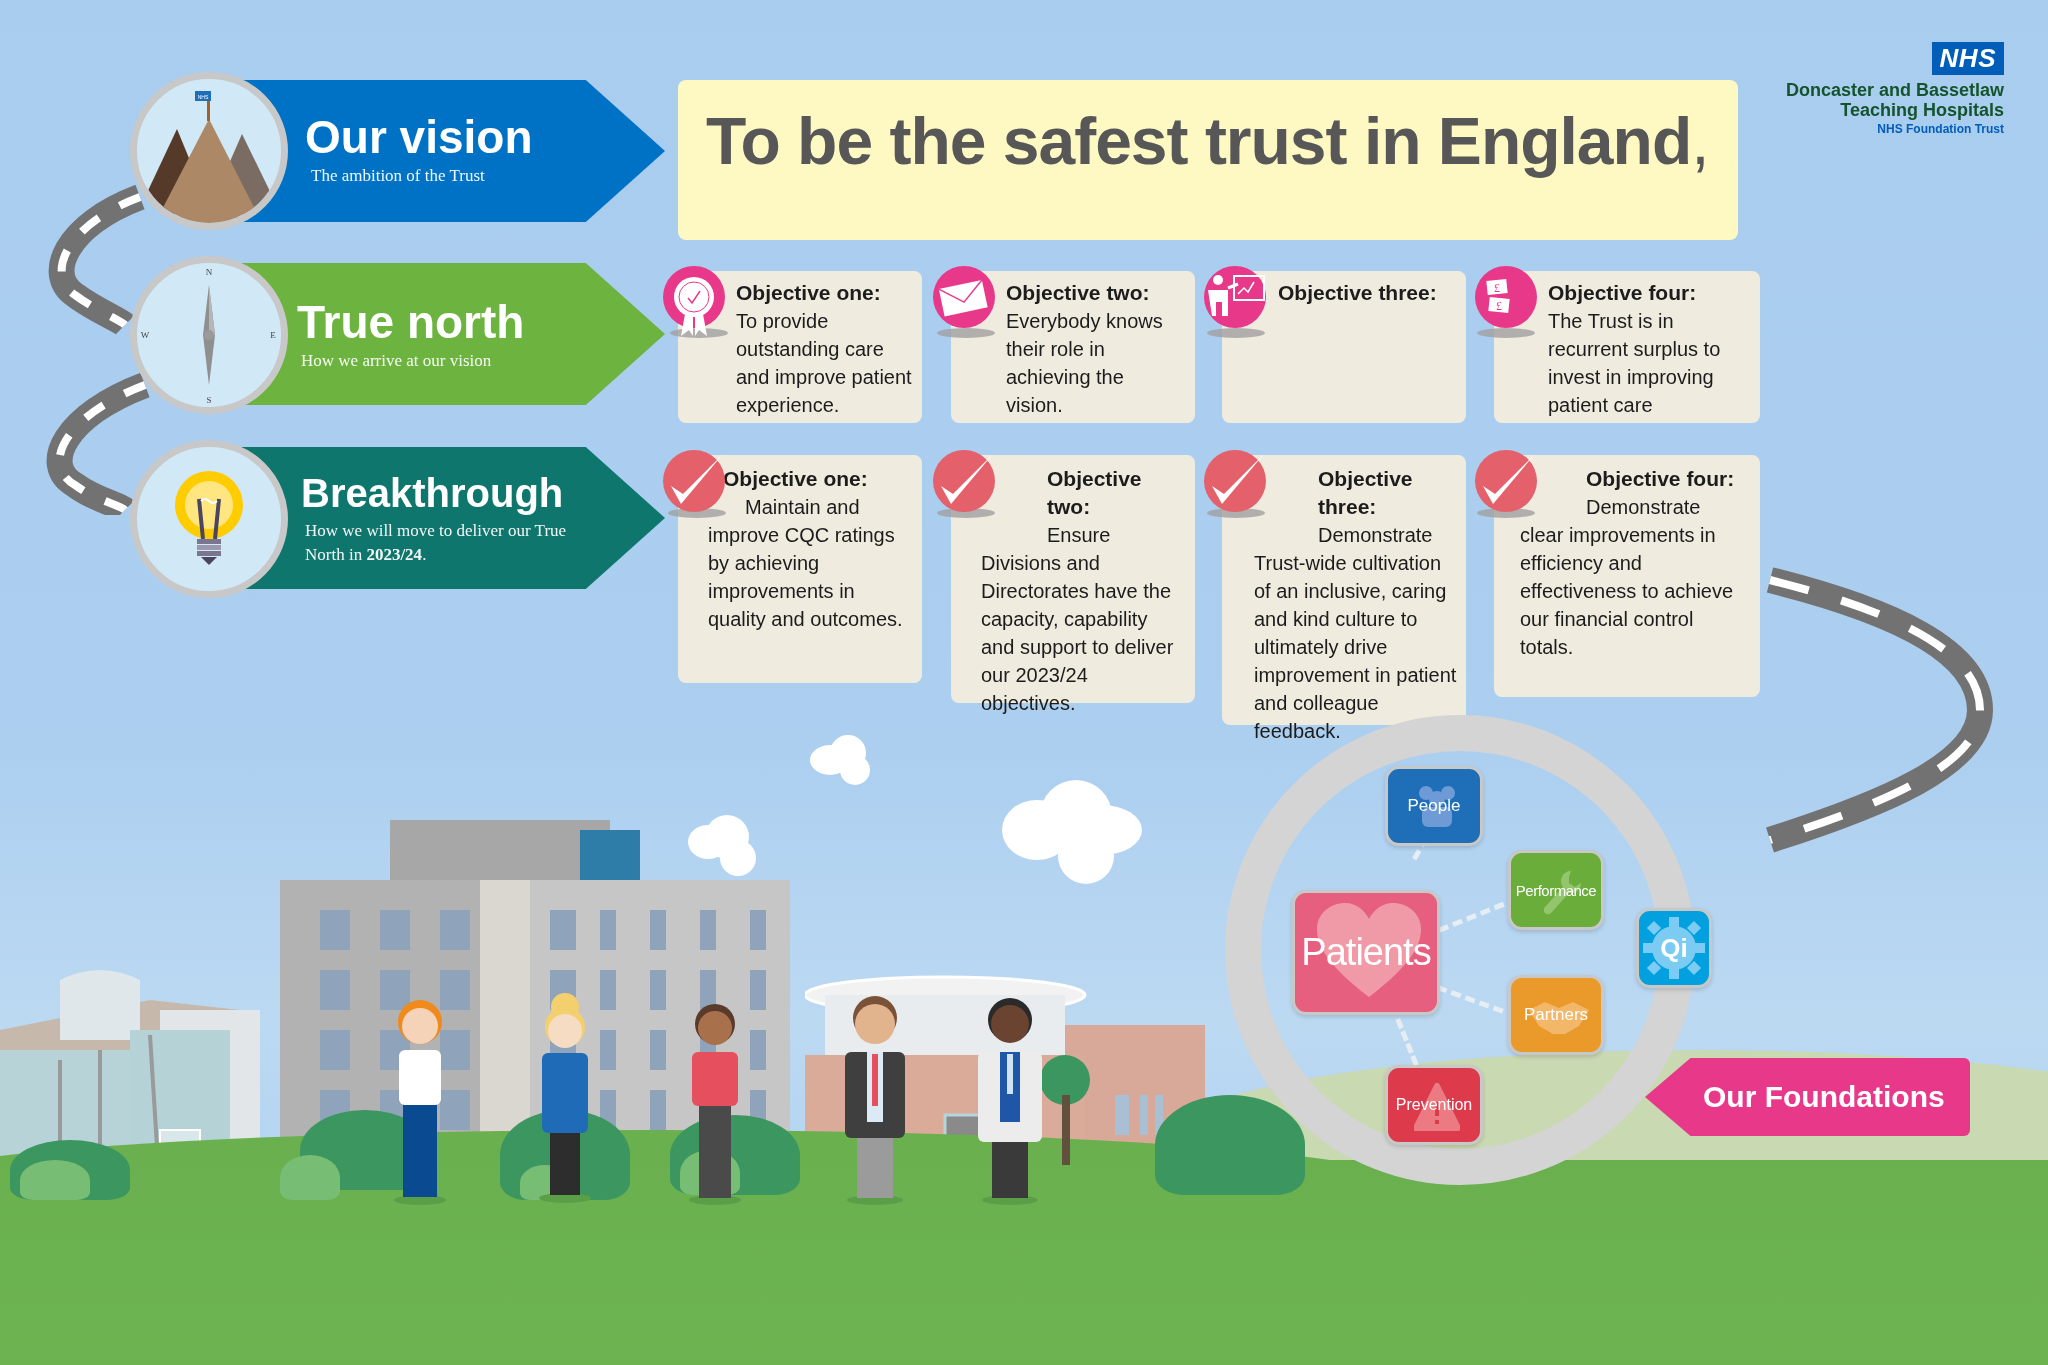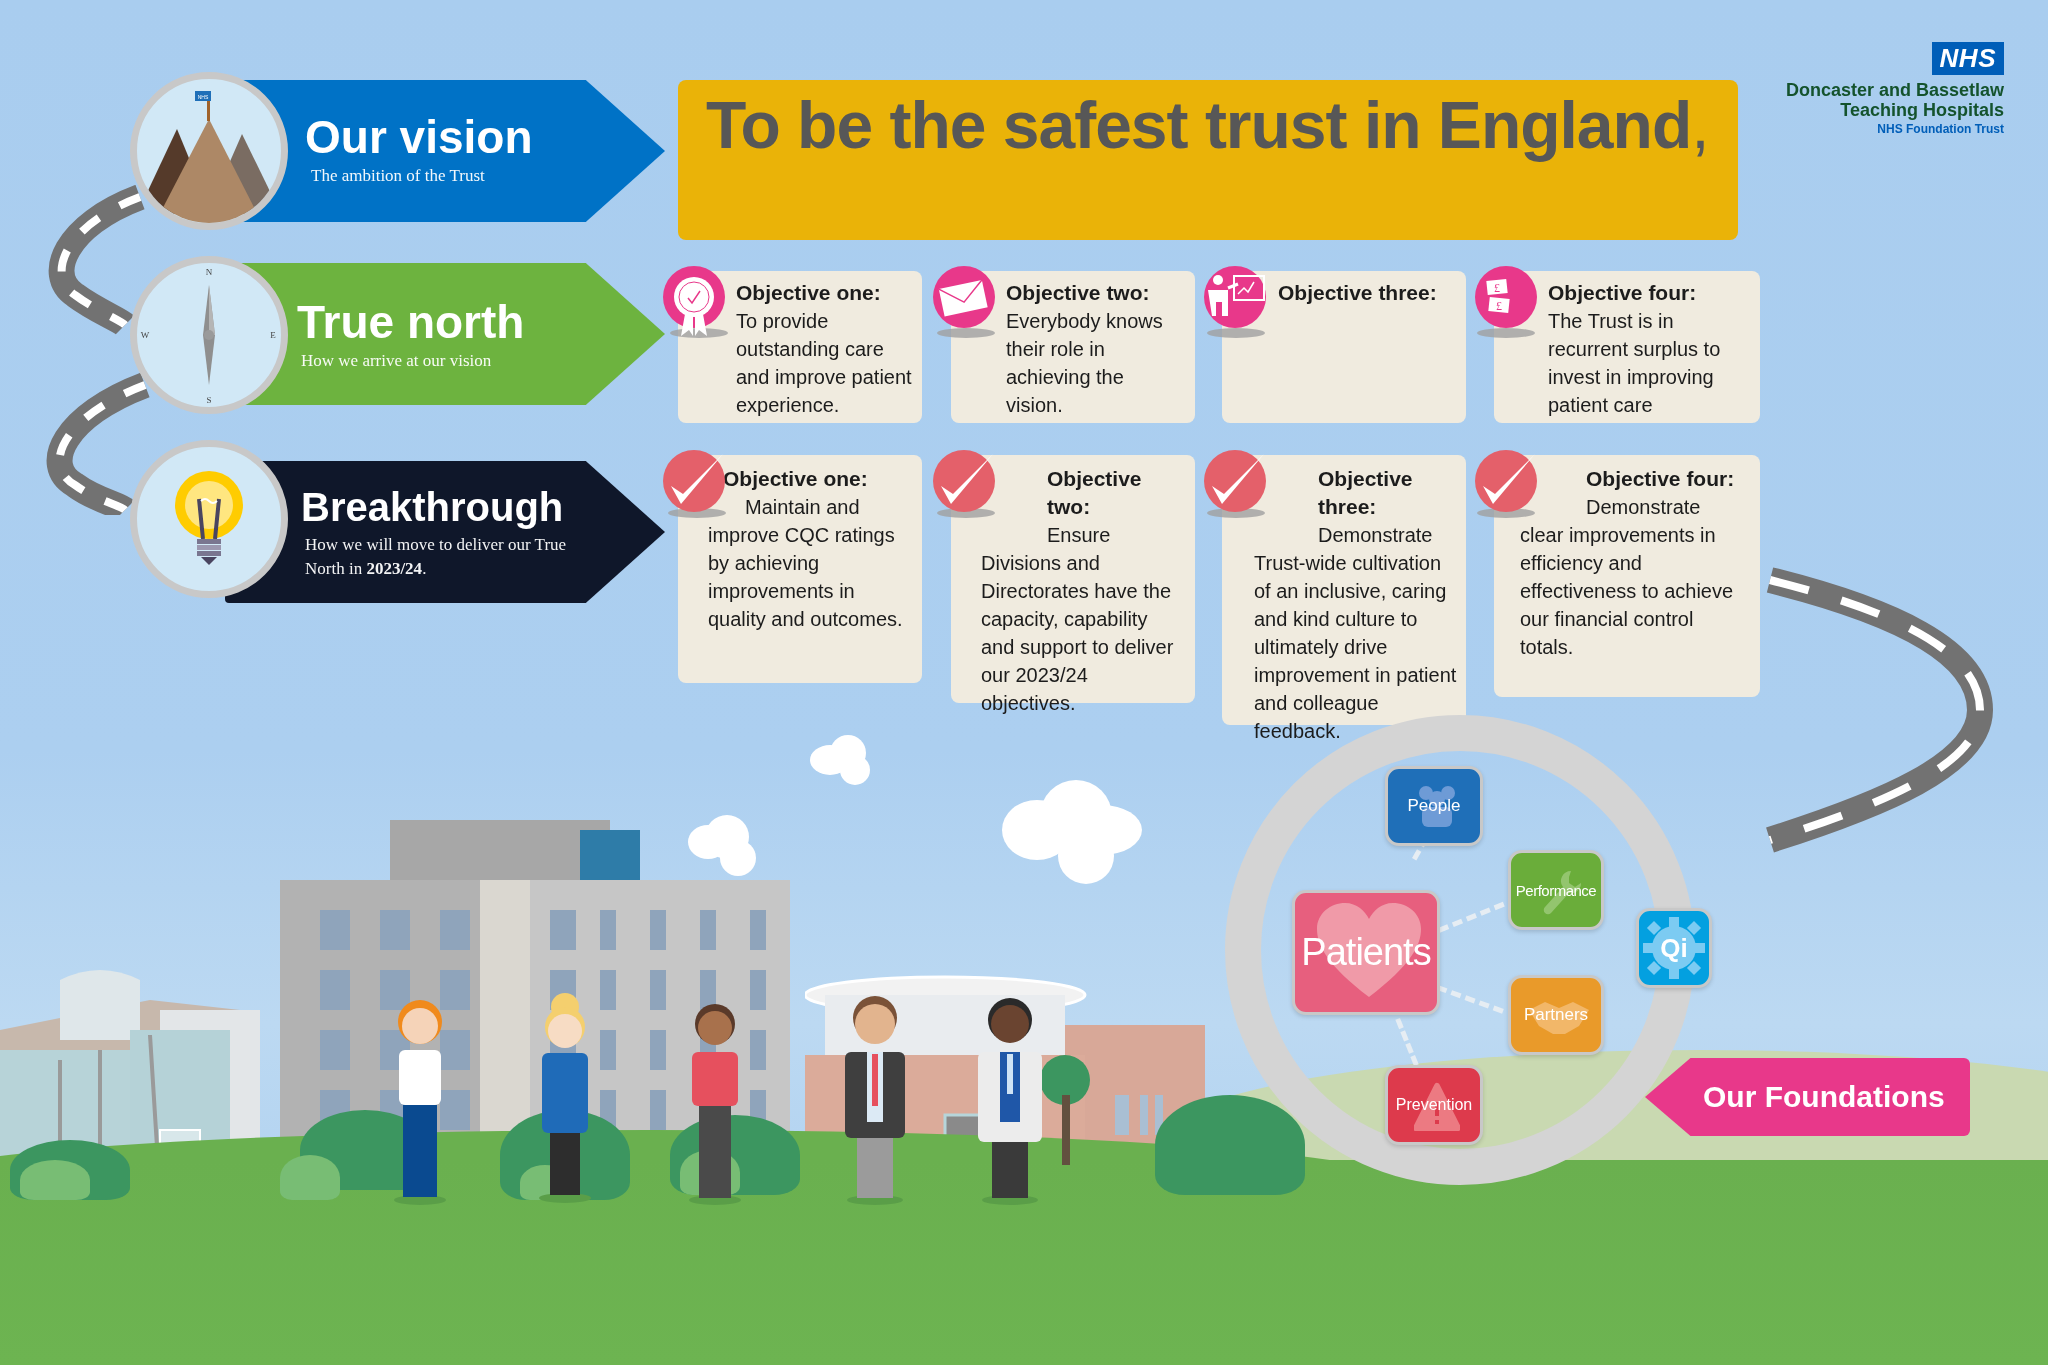--- a/index.html
+++ b/index.html
@@ -31,21 +31,21 @@
   .banner .bsub b { font-weight: 700; }
 
   .circle {
     position: absolute; left: 130px; width: 158px; height: 158px; border-radius: 50%;
     background: #d1e8f6; border: 7px solid #c8c8c8; overflow: hidden; z-index: 2;
   }
 
   
   .vision-box {
     position: absolute; left: 678px; top: 80px; width: 1060px; height: 160px;
-    background: #eab308; border-radius: 8px; padding: 10px 0 0 28px;
+    background: #fef9c3; border-radius: 8px; padding: 26px 0 0 28px;
   }
   .vision-box .l1 { font-size: 66px; font-weight: 700; color: #575757; line-height: 70px; letter-spacing: -1px; }
   .vision-box .l2 { font-size: 56px; color: #111; line-height: 60px; letter-spacing: -1px; }
 
   
   .card {
     position: absolute; background: #f0ebdf; border-radius: 8px;
     font-size: 20px; line-height: 28px; color: #1c1c1c;
   }
   .card .ctitle { font-weight: 700; font-size: 21px; }
@@ -138,21 +138,21 @@
     <text x="72" x2="0" y="12" text-anchor="middle">N</text>
     <text x="136" y="75" text-anchor="middle">E</text>
     <text x="72" y="140" text-anchor="middle">S</text>
     <text x="8" y="75" text-anchor="middle">W</text>
     <polygon points="72,22 78,72 72,122 66,72" fill="#8f8f8f"></polygon>
     <polygon points="72,22 78,72 72,72" fill="#b5b5b5"></polygon>
     <circle cx="72" cy="72" r="5" fill="#9a9a9a"></circle>
   </svg>
 </div>
 
-<div class="banner" style="top:447px;background:#0f172a;margin-top:14px;">
+<div class="banner" style="top:447px;background:#0f766e;">
   <div class="btitle" style="top:24px;left:76px;font-size:40px">Breakthrough</div>
   <div class="bsub" style="top:72px;left:80px;width:300px">
     <span>How we will move to deliver our True North in </span><b>2023/24</b><span>.</span>
   </div>
 </div>
 <div class="circle" style="top:440px">
   <svg width="144" height="144" viewBox="0 0 144 144">
     <circle cx="72" cy="58" r="34" fill="#ffcc00"></circle>
     <circle cx="72" cy="58" r="24" fill="#ffe680"></circle>
     <path d="M62,52 L66,92 M82,52 L78,92" stroke="#4a4560" stroke-width="4"></path>

